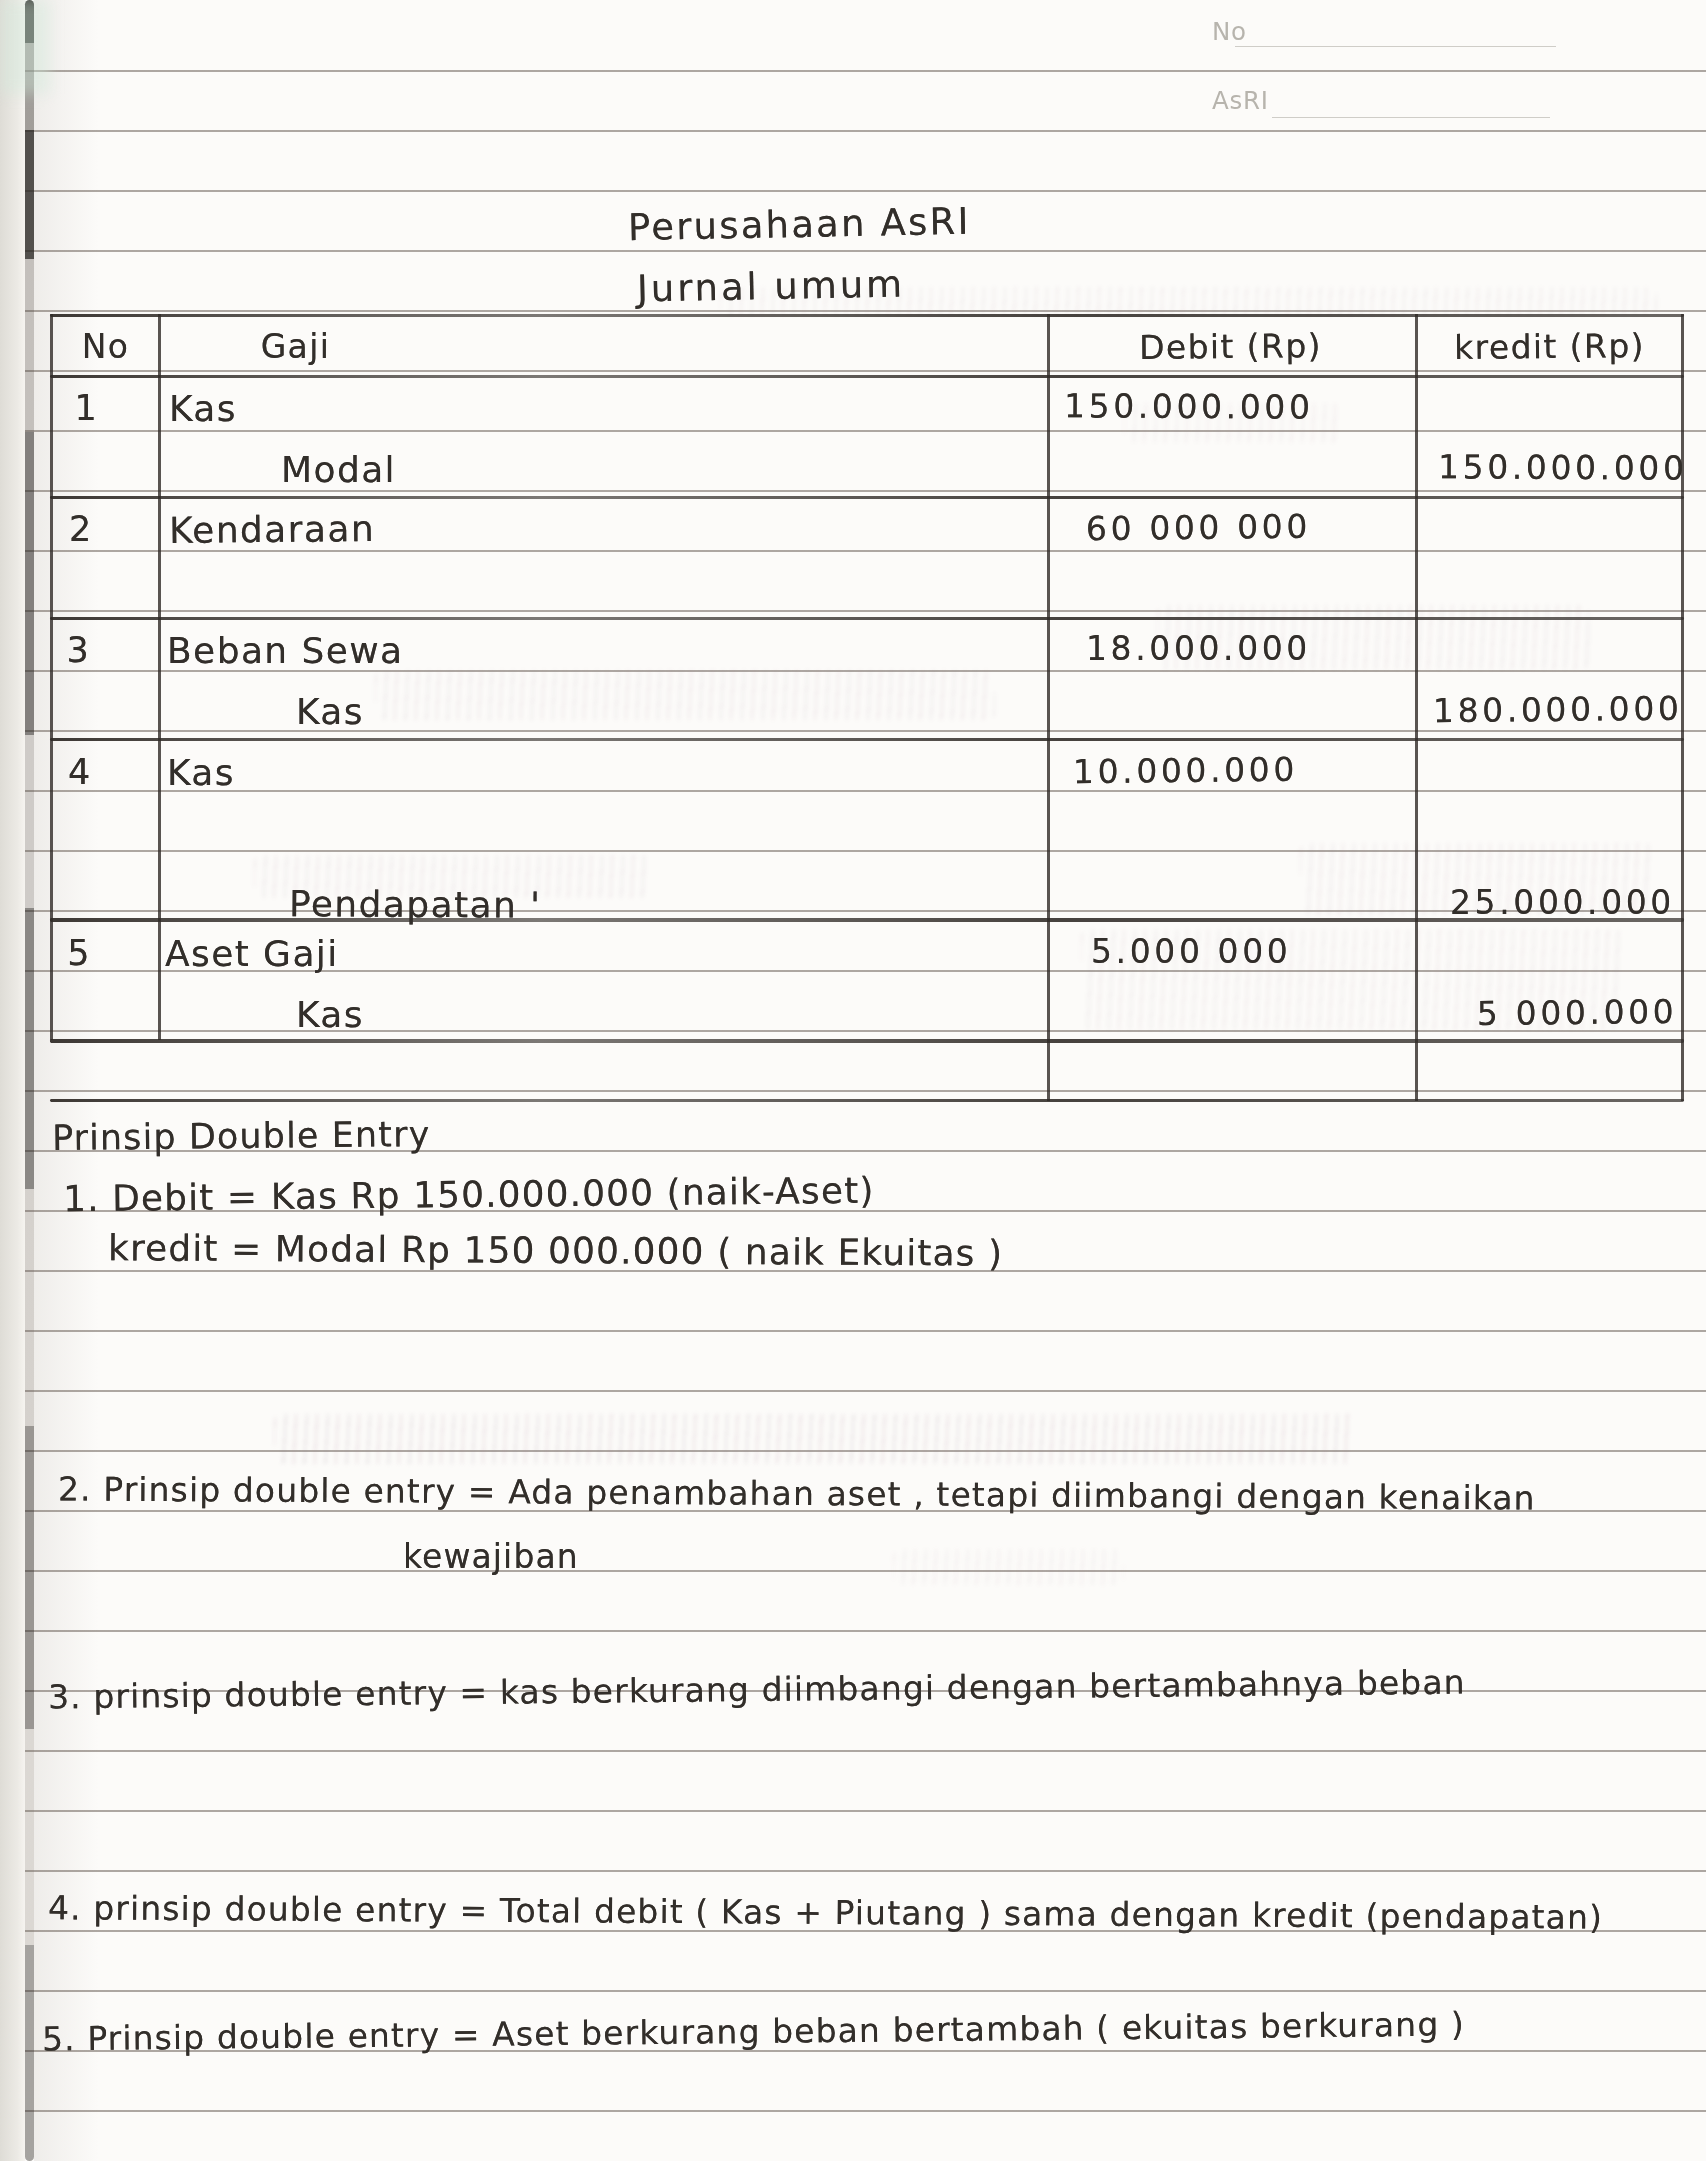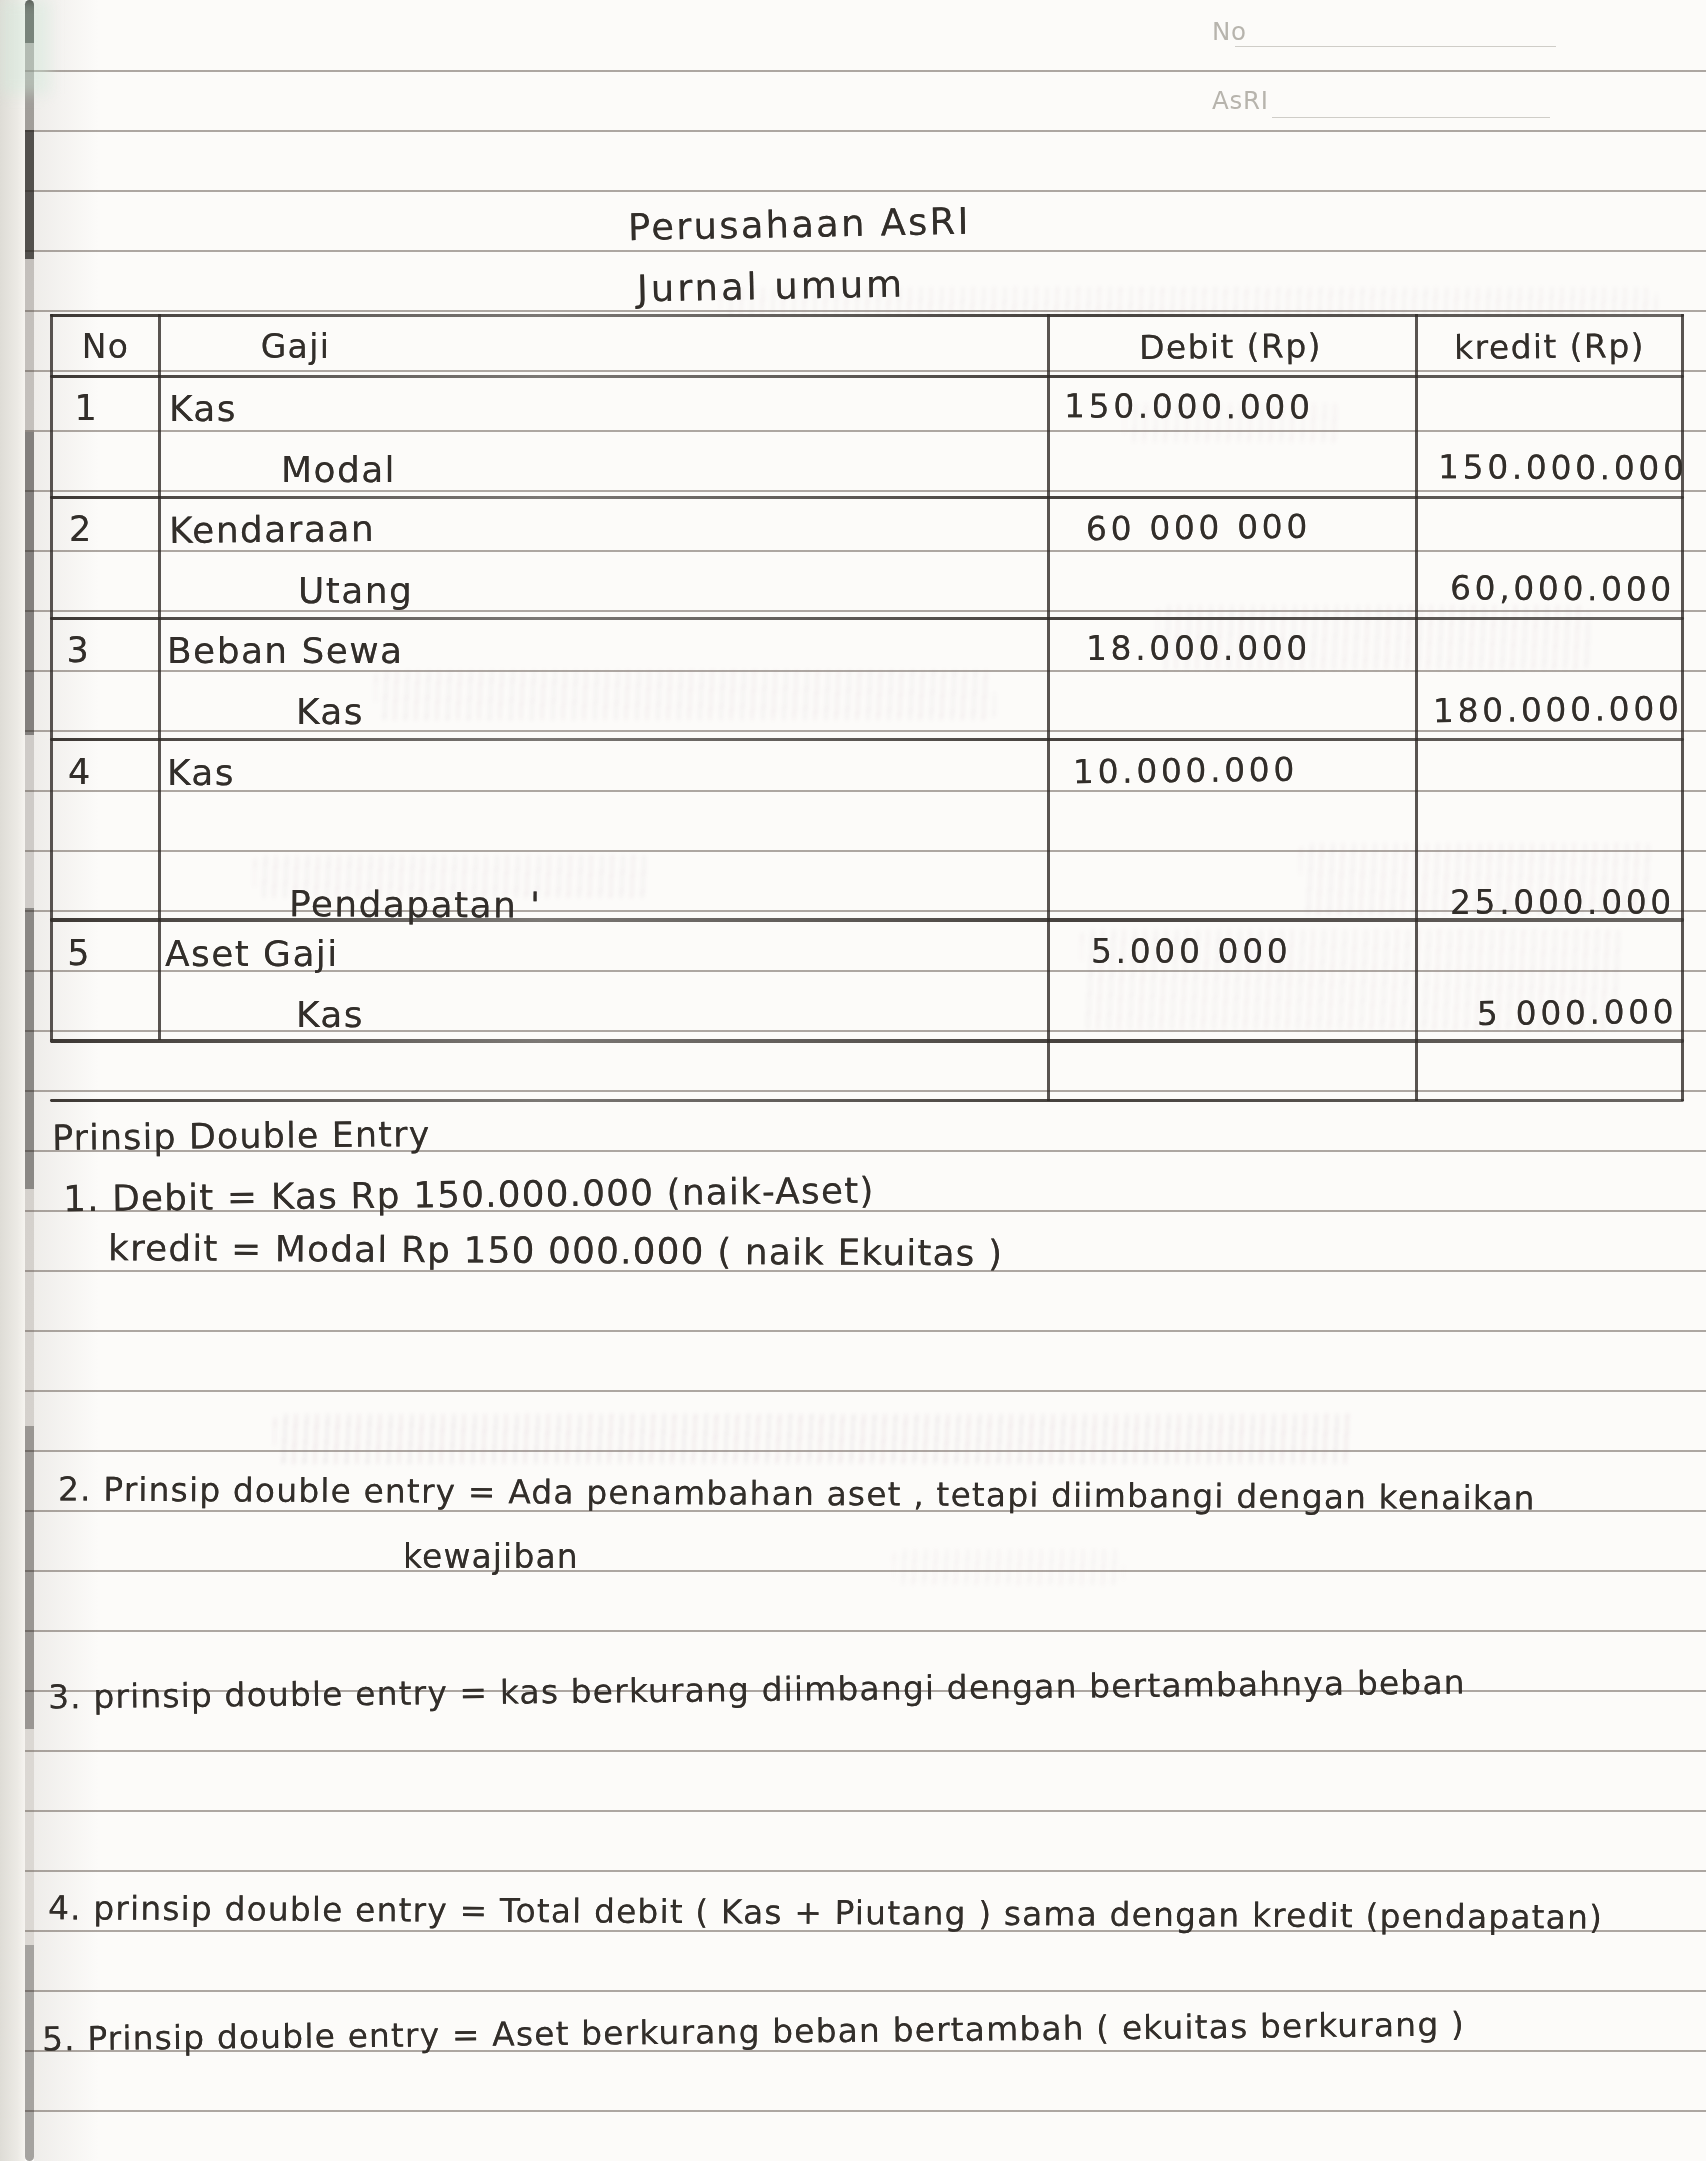--- a/index.html
+++ b/index.html
@@ -108,24 +108,20 @@
     <div class="trow" style="top:137px">
       <span class="hw acc" style="left:231px">Modal</span>
       <span class="hw amt r2" style="left:1388px">150.000.000</span>
     </div>
 
     <div class="trow" style="top:197px">
       <span class="hw cno" style="left:19px">2</span>
       <span class="hw acc r1" style="left:119px">Kendaraan</span>
       <span class="hw amt r1" style="left:1036px">60 000 000</span>
     </div>
-    <div class="trow" style="top:258px">
-      <span class="hw acc" style="left:248px">Utang</span>
-      <span class="hw amt r2" style="left:1400px">60,000.000</span>
-    </div>
 
     <div class="trow" style="top:318px">
       <span class="hw cno" style="left:16.6px">3</span>
       <span class="hw acc" style="left:117px">Beban Sewa</span>
       <span class="hw amt" style="left:1036px">18.000.000</span>
     </div>
     <div class="trow" style="top:379px">
       <span class="hw acc" style="left:246px">Kas</span>
       <span class="hw amt r1" style="left:1383px">180.000.000</span>
     </div>

